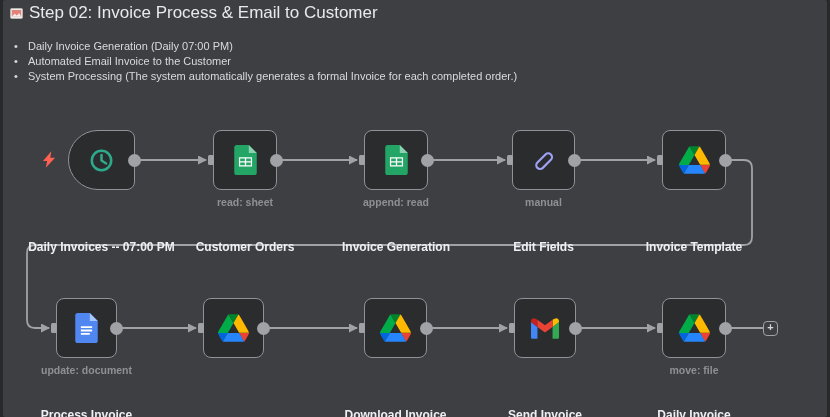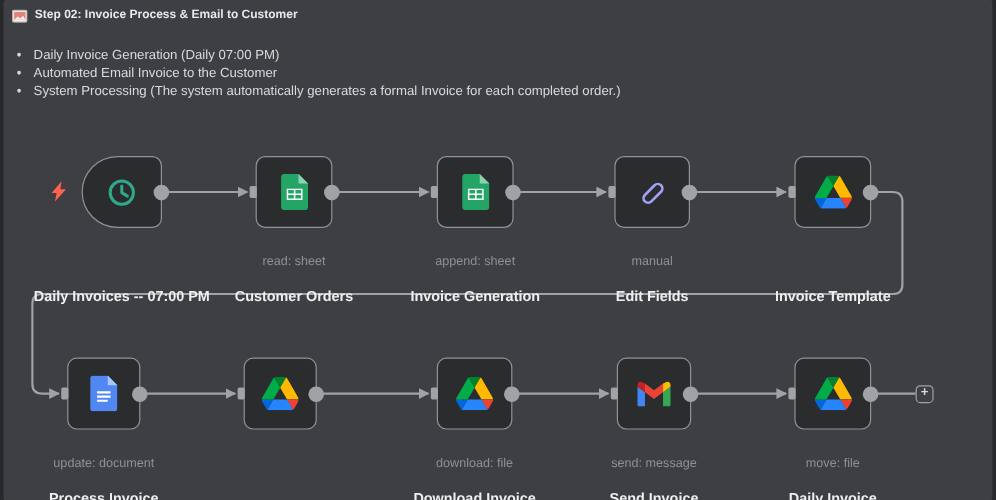--- a/index.html
+++ b/index.html
@@ -4,34 +4,34 @@
 <style>
   :root{
     --canvas-bg:#28292B; --sticky-bg:#3E3F43; --node-bg:#2B2C2E; --node-border:#8F9296;
     --edge:#A0A2A6; --label:#EEEFF1; --sublabel:#8E9094; --heading:#E8E9EB; --text:#D9DADC;
     --bolt:#FF6251; --clock:#2FA98C; --pen:#9FA2F4; --plus:#D6D7D9;
   }
   html,body{margin:0;padding:0;}
   body{width:830px;height:417px;background:var(--canvas-bg);font-family:"Liberation Sans",sans-serif;position:relative;overflow:hidden;}
   .sticky-bg{position:absolute;left:3px;top:0;width:824px;height:417px;background:var(--sticky-bg);border-radius:2px;z-index:0;}
   .sticky-text{position:absolute;left:10px;top:6px;z-index:3;}
-  .sticky-title{display:flex;align-items:center;gap:6px;font-size:10px;font-weight:bold;color:var(--heading);line-height:14px;}
+  .sticky-title{display:flex;align-items:center;gap:6px;font-size:17px;font-weight:normal;color:var(--heading);line-height:14px;}
   .sticky-bullets{margin-top:19px;}
   .bullet{position:relative;padding-left:18px;font-size:11px;color:var(--text);line-height:15px;}
   .bullet::before{content:"\2022";position:absolute;left:4px;color:var(--text);}
   .edges{position:absolute;left:0;top:0;z-index:1;}
   .edges path{fill:none;stroke:var(--edge);stroke-width:1.8px;}
   .edges marker path{fill:var(--edge);stroke:none;}
   .node{position:absolute;z-index:2;}
   .node-box{position:relative;height:60px;width:100%;background:var(--node-bg);border:1.2px solid var(--node-border);border-radius:8px;display:flex;align-items:center;justify-content:center;box-sizing:border-box;cursor:pointer;}
   .trigger .node-box{border-radius:30px 8px 8px 30px;}
   .port-out{position:absolute;right:-7px;top:50%;margin-top:-6.5px;width:13px;height:13px;border-radius:50%;background:var(--edge);}
   .port-in{position:absolute;left:-6px;top:50%;margin-top:-5px;width:6px;height:10px;border-radius:1.5px;background:var(--edge);}
   .node-label{position:absolute;top:66px;left:50%;transform:translateX(-50%);width:150px;text-align:center;font-size:12px;font-weight:bold;color:var(--label);line-height:14px;margin-top:44px;}
-  .node-sub{position:absolute;top:82px;left:50%;transform:translateX(-50%);width:150px;text-align:center;font-size:10.5px;color:var(--sublabel);line-height:12px;}
+  .node-sub{position:absolute;top:66px;left:50%;transform:translateX(-50%);width:150px;text-align:center;font-size:10.5px;color:var(--sublabel);line-height:12px;font-weight:bold;}
   .bolt{position:absolute;left:-26px;top:50%;margin-top:-9px;line-height:0;}
   .add-btn{position:absolute;left:763px;top:321px;width:15px;height:15px;box-sizing:border-box;border:1.5px solid var(--edge);border-radius:4px;color:var(--plus);font-size:11px;line-height:11px;text-align:center;z-index:2;background:transparent;cursor:pointer;font-weight:bold;}
   .defs{position:absolute;width:0;height:0;overflow:hidden;}
 </style>
 </head>
 <body>
 
 <svg class="defs" aria-hidden="true">
   <defs>
     <symbol id="sym-sheets" viewBox="0 0 24 32">
@@ -134,21 +134,21 @@
 
 <div class="node" style="left:364px;top:130px;width:64px">
   <div class="node-box">
     <span class="port-in"></span>
     <svg width="23" height="30">
         <use href="#sym-sheets"></use>
       </svg>
     <span class="port-out"></span>
   </div>
   <div class="node-label">Invoice Generation</div>
-  <div class="node-sub">append: sheet</div>
+  <div class="node-sub">append: read</div>
 </div>
 
 <div class="node" style="left:512px;top:130px;width:63px">
   <div class="node-box">
     <span class="port-in"></span>
     <svg width="29" height="29">
         <use href="#sym-pen"></use>
       </svg>
     <span class="port-out"></span>
   </div>
@@ -191,33 +191,31 @@
 
 <div class="node" style="left:364px;top:298px;width:63px">
   <div class="node-box">
     <span class="port-in"></span>
     <svg width="31" height="28">
         <use href="#sym-drive"></use>
       </svg>
     <span class="port-out"></span>
   </div>
   <div class="node-label">Download Invoice</div>
-  <div class="node-sub">download: file</div>
 </div>
 
 <div class="node" style="left:514px;top:298px;width:62px">
   <div class="node-box">
     <span class="port-in"></span>
     <svg width="28" height="22">
         <use href="#sym-gmail"></use>
       </svg>
     <span class="port-out"></span>
   </div>
   <div class="node-label">Send Invoice</div>
-  <div class="node-sub">send: message</div>
 </div>
 
 <div class="node" style="left:662px;top:298px;width:64px">
   <div class="node-box">
     <span class="port-in"></span>
     <svg width="31" height="28">
         <use href="#sym-drive"></use>
       </svg>
     <span class="port-out"></span>
   </div>

